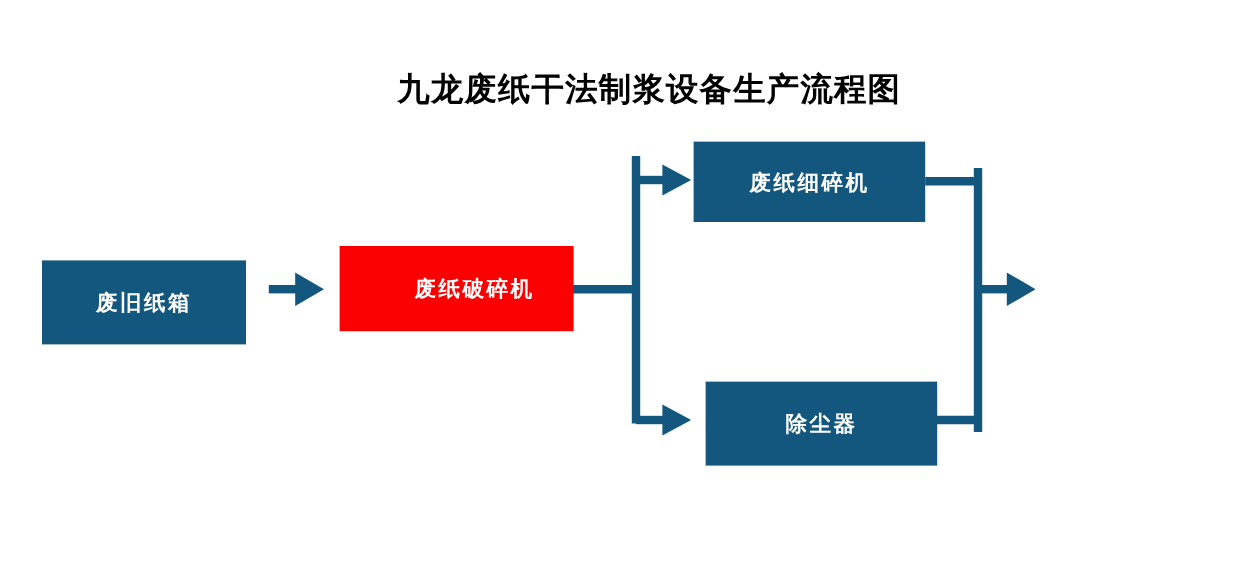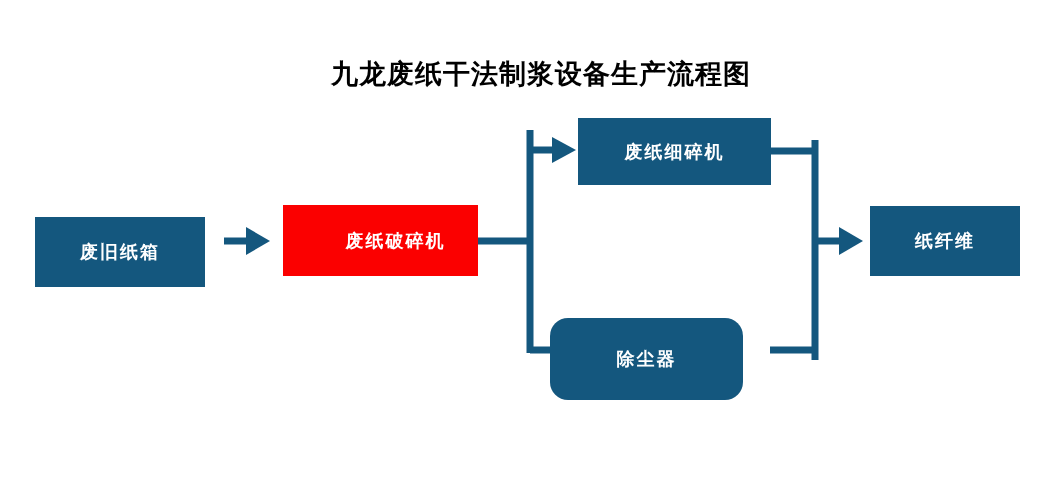--- a/index.html
+++ b/index.html
@@ -57,21 +57,21 @@
     font-size:18px;
     letter-spacing:2px;
     text-align:center;
     box-sizing:border-box;
   }
   .node-blue{background:var(--node-blue);}
   .node-red{background:var(--node-red);}
   .n1{left:35px;  top:217px; width:170px; height:70px;}
   .n2{left:283px; top:205px; width:195px; height:71px;padding-left:30px;}
   .n3{left:578px; top:118px; width:193px; height:67px;}
-  .n4{left:550px; top:318px; width:193px; height:82px;border-radius:18px;}
+  .n4{left:588px; top:318px; width:193px; height:70px;}
   .n5{left:870px; top:206px; width:150px; height:70px;}
 </style>
 </head>
 <body>
 
 <div class="canvas">
 
   <h1 class="title">九龙废纸干法制浆设备生产流程图</h1>
 
   <svg class="connectors" viewBox="0 0 1050 480" xmlns="http://www.w3.org/2000/svg">
@@ -115,15 +115,14 @@
   </svg>
 
   <div class="node node-blue n1">废旧纸箱</div>
 
   <div class="node node-red n2">废纸破碎机</div>
 
   <div class="node node-blue n3">废纸细碎机</div>
 
   <div class="node node-blue n4">除尘器</div>
 
-  <div class="node node-blue n5">纸纤维</div>
 
 </div>
 
 </body></html>

